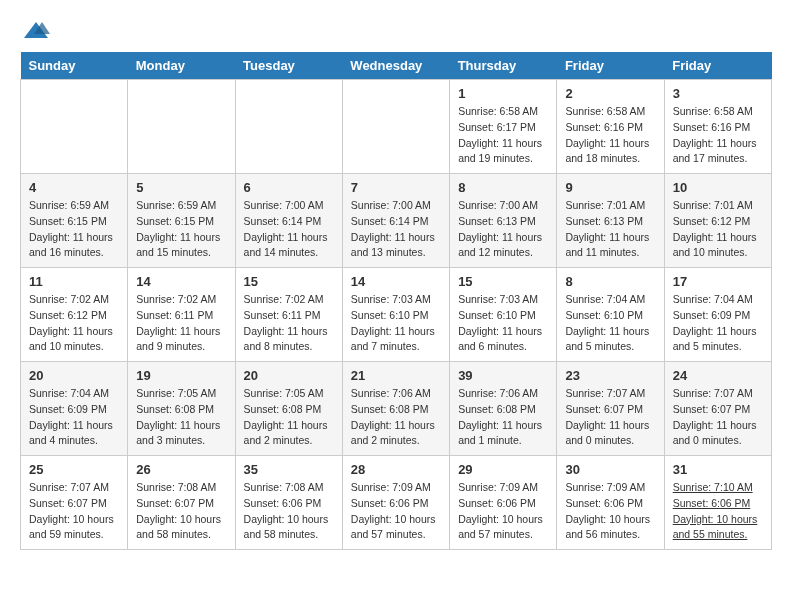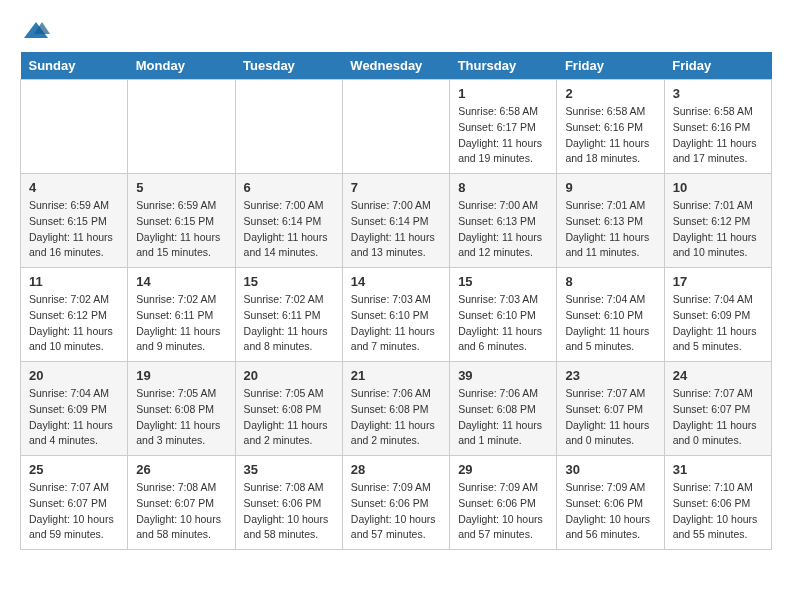--- a/index.html
+++ b/index.html
@@ -325,20 +325,20 @@
         </td>
         <td>
           <div class="day-number">30</div>
           <div class="day-info" style="white-space: pre-line;">Sunrise: 7:09 AM
 Sunset: 6:06 PM
 Daylight: 10 hours
 and 56 minutes.</div>
         </td>
         <td>
           <div class="day-number">31</div>
-          <div class="day-info" style="white-space: pre-line;">Sunrise: 7:10 AM
+          <div class="day-info" style="white-space: pre-line; text-decoration: underline;">Sunrise: 7:10 AM
 Sunset: 6:06 PM
 Daylight: 10 hours
 and 55 minutes.</div>
         </td>
       </tr>
     </tbody>
 </table>
 
 </body></html>

